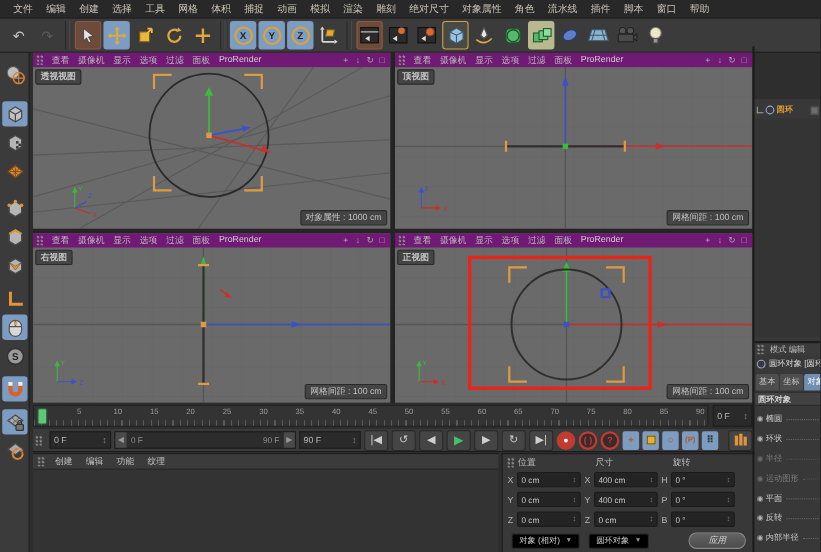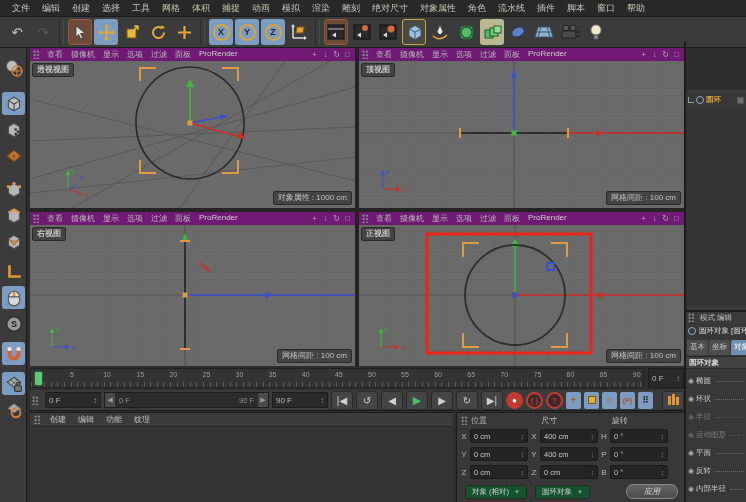--- a/index.html
+++ b/index.html
@@ -63,21 +63,21 @@
   .panhead{display:flex;align-items:center;height:14px;padding:0 4px;background:#3b3b3b;border-bottom:1px solid #262626;}
   .ph-item{font-size:8px;color:#c0c0c0;padding:0 6px;}
   .coordpanel{position:absolute;left:456px;top:412px;width:230px;height:90px;background:#383838;border-top:1px solid #1c1c1c;border-left:1px solid #1c1c1c;}
   .coordhead{display:flex;height:14px;align-items:center;padding:0 4px;}
   .ch-t{font-size:8px;color:#bdbdbd;width:72px;text-align:left;}
   .crow{display:flex;align-items:center;height:18px;padding:0 3px;gap:2px;}
   .clab{font-size:8px;color:#b5b5b5;width:8px;text-align:center;flex:none;}
   .cinput{width:58px;height:14px;background:#242424;border:1px solid #1b1b1b;border-radius:2px;font-size:7.5px;color:#c8c8c8;display:flex;align-items:center;padding:0 3px;flex:none;}
   .cinput .st{margin-left:auto;color:#808080;font-size:7px;}
   .cfoot{display:flex;align-items:center;gap:8px;padding:3px 8px;}
-  .cdrop{height:14px;background:#14532d;border:1px solid #2a2a2a;border-radius:2px;font-size:7.5px;color:#cfcfcf;display:flex;align-items:center;padding:0 6px;gap:5px;}
+  .cdrop{height:14px;background:#000000;border:1px solid #2a2a2a;border-radius:2px;font-size:7.5px;color:#cfcfcf;display:flex;align-items:center;padding:0 6px;gap:5px;}
   .cdrop .ar{font-size:6px;color:#999;}
   .applybtn{margin-left:auto;width:52px;height:15px;border-radius:7px;border:1px solid #8a8a8a;background:linear-gradient(#646464,#4c4c4c);font-size:8px;color:#d5d5d5;display:flex;align-items:center;justify-content:center;font-style:italic;}
   
   .rdivider{position:absolute;left:684px;top:42px;width:2px;height:460px;background:#1c1c1c;}
   .rpanel{position:absolute;left:686px;top:42px;width:60px;height:460px;background:#383838;overflow:hidden;margin-top:48px;}
   .omrow{position:absolute;left:0;top:4px;width:60px;height:12px;display:flex;align-items:center;gap:2px;padding-left:2px;}
   .hier{width:6px;height:6px;border-left:1px solid #9a9a9a;border-bottom:1px solid #9a9a9a;flex:none;}
   .circ-ic{width:8px;height:8px;border-radius:50%;border:1.5px solid #93a7cf;flex:none;}
   .omname{font-size:7.5px;font-weight:bold;color:var(--accent);white-space:nowrap;}
   .layersq{width:7px;height:7px;background:#6e6e6e;border:1px solid #555;margin-left:auto;margin-right:2px;flex:none;}

